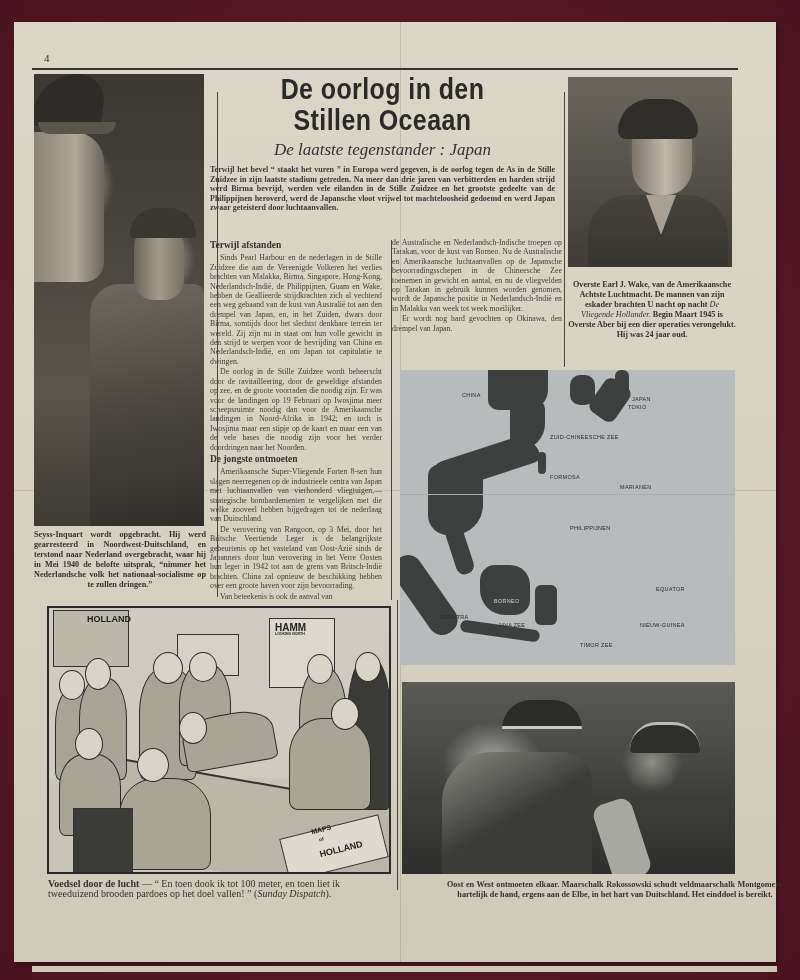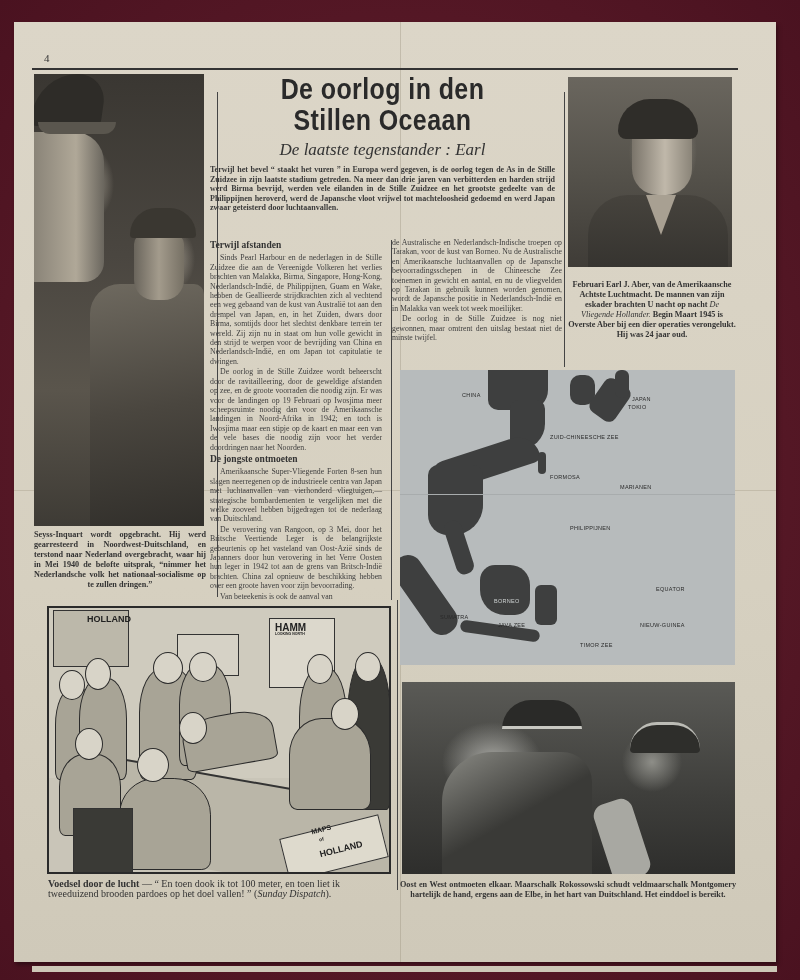--- a/index.html
+++ b/index.html
@@ -119,21 +119,21 @@
       radial-gradient(ellipse 30px 30px at 250px 80px, #8e8e88 0%, rgba(0,0,0,0) 100%),
       linear-gradient(180deg,#5a5a56 0%, #3e3e3b 60%, #2e2e2c 100%);
   }
   .photo-bottom .cap1 { position:absolute; left:100px; top:18px; width:80px; height:26px; background:#2a2a28; border-radius:40px 40px 0 0; border-bottom:3px solid #c8c8c2; }
   .photo-bottom .cap2 { position:absolute; left:228px; top:40px; width:70px; height:28px; background:#2e2e2b; border-radius:40px 40px 6px 6px; border-top:3px solid #bcbcb6; }
   .photo-bottom .hand { position:absolute; left:200px; top:118px; width:40px; height:80px; background:#a8a8a2; transform:rotate(-18deg); border-radius:12px; }
   .photo-bottom .coat1 { position:absolute; left:40px; top:70px; width:150px; height:130px; background:linear-gradient(150deg,#8a8a84,#3a3a37 50%); border-radius:50px 30px 0 0; }
 
   .cap-bottom {
     position:absolute; left:400px; top:880px; width:336px; text-align:justify; text-align-last:center;
-    font-size:8.2px; line-height:10px; font-weight:bold; color:#333;
+    font-size:8.2px; line-height:10px; font-weight:bold; color:#333;padding-left:47px;
   }
 </style>
 </head>
 <body>
 
 <div class="paper">
   <div class="fold-v"></div>
   <div class="fold-h"></div>
   <div class="under"></div>
 </div>
@@ -154,46 +154,46 @@
   <div class="cap1b"></div>
   <div class="face2"></div>
   <div class="cap2"></div>
 </div>
 <div class="cap-left">Seyss-Inquart wordt opgebracht. Hij werd gearresteerd in Noordwest-Duitschland, en terstond naar Nederland overgebracht, waar hij in Mei 1940 de belofte uitsprak, “nimmer het Nederlandsche volk het nationaal-socialisme op te zullen dringen.”</div>
 
 <div class="headline">
   <div>De oorlog in den</div>
   <div>Stillen Oceaan</div>
 </div>
-<div class="subhead">De laatste tegenstander : Earl</div>
+<div class="subhead">De laatste tegenstander : Japan</div>
 <div class="lead">Terwijl het bevel “ staakt het vuren ” in Europa werd gegeven, is de oorlog tegen de As in de Stille Zuidzee in zijn laatste stadium getreden. Na meer dan drie jaren van verbitterden en harden strijd werd Birma bevrijd, werden vele eilanden in de Stille Zuidzee en het grootste gedeelte van de Philippijnen heroverd, werd de Japansche vloot vrijwel tot machteloosheid gedoemd en werd Japan zwaar geteisterd door luchtaanvallen.</div>
 
 <div class="col col-a">
   <h3>Terwijl afstanden</h3>
   <p>Sinds Pearl Harbour en de nederlagen in de Stille Zuidzee die aan de Vereenigde Volkeren het verlies brachten van Malakka, Birma, Singapore, Hong-Kong, Nederlandsch-Indië, de Philippijnen, Guam en Wake, hebben de Geallieerde strijdkrachten zich al vechtend een weg gebaand van de kust van Australië tot aan den drempel van Japan, en, in het Zuiden, dwars door Birma, somtijds door het slechtst denkbare terrein ter wereld. Zij zijn nu in staat om hun volle gewicht in den strijd te werpen voor de bevrijding van China en Nederlandsch-Indië, en om Japan tot capitulatie te dwingen.</p>
   <p>De oorlog in de Stille Zuidzee wordt beheerscht door de ravitailleering, door de geweldige afstanden op zee, en de groote voorraden die noodig zijn. Er was voor de landingen op 19 Februari op Iwosjima meer scheepsruimte noodig dan voor de Amerikaansche landingen in Noord-Afrika in 1942; en toch is Iwosjima maar een stipje op de kaart en maar een van de vele bases die noodig zijn voor het verder doordringen naar het Noorden.</p>
   <h3>De jongste ontmoeten</h3>
   <p>Amerikaansche Super-Vliegende Forten 8-sen hun slagen neerregenen op de industrieele centra van Japan met luchtaanvallen van vierhonderd vliegtuigen,—strategische bombardementen te vergelijken met die welke zooveel hebben bijgedragen tot de nederlaag van Duitschland.</p>
   <p>De verovering van Rangoon, op 3 Mei, door het Britsche Veertiende Leger is de belangrijkste gebeurtenis op het vasteland van Oost-Azië sinds de Japanners door hun verovering in het Verre Oosten hun leger in 1942 tot aan de grens van Britsch-Indië brachten. China zal opnieuw de beschikking hebben over een groote haven voor zijn bevoorrading.</p>
   <p>Van beteekenis is ook de aanval van</p>
 </div>
 
 <div class="col col-b">
   <p style="text-indent:0">de Australische en Nederlandsch-Indische troepen op Tarakan, voor de kust van Borneo. Nu de Australische en Amerikaansche luchtaanvallen op de Japansche bevoorradingsschepen in de Chineesche Zee toenemen in gewicht en aantal, en nu de vliegvelden op Tarakan in gebruik kunnen worden genomen, wordt de Japansche positie in Nederlandsch-Indië en in Malakka van week tot week moeilijker.</p>
-  <p>De oorlog in de Stille Zuidzee is nog niet gewonnen, maar omtrent den uitslag bestaat niet de minste twijfel.</p>
+  <p>Er wordt nog hard gevochten op Okinawa, den drempel van Japan.</p>
 </div>
 
 <div class="photo photo-right">
   <div class="coat"></div>
   <div class="collar"></div>
   <div class="face"></div>
   <div class="hair"></div>
 </div>
 <div class="cap-right">
-  <span>Februari Earl J. Aber, van de Amerikaansche Achtste Luchtmacht. De mannen van zijn eskader brachten U nacht op nacht </span><i style="font-weight:normal">De Vliegende Hollander.</i><span> Begin Maart 1945 is Overste Aber bij een dier operaties verongelukt. Hij was 24 jaar oud.</span>
+  <span>Overste Earl J. Wake, van de Amerikaansche Achtste Luchtmacht. De mannen van zijn eskader brachten U nacht op nacht </span><i style="font-weight:normal">De Vliegende Hollander.</i><span> Begin Maart 1945 is Overste Aber bij een dier operaties verongelukt. Hij was 24 jaar oud.</span>
 </div>
 
 <div class="map">
   <div class="land" style="left:88px; top:0; width:60px; height:40px; border-radius:0 0 20px 10px;"></div>
   <div class="land" style="left:110px; top:30px; width:35px; height:50px; border-radius:10px 10px 30px 10px;"></div>
   <div class="land" style="left:170px; top:5px; width:25px; height:30px; border-radius:10px;"></div>
   <div class="land" style="left:195px; top:10px; width:30px; height:40px; transform:rotate(35deg); border-radius:8px;"></div>
   <div class="land" style="left:215px; top:0; width:14px; height:28px; border-radius:6px;"></div>
   <div class="land" style="left:30px; top:78px; width:110px; height:30px; border-radius:20px 30px 10px 10px; transform:rotate(-18deg);"></div>
   <div class="land" style="left:28px; top:95px; width:55px; height:70px; border-radius:10px 10px 30px 20px;"></div>

